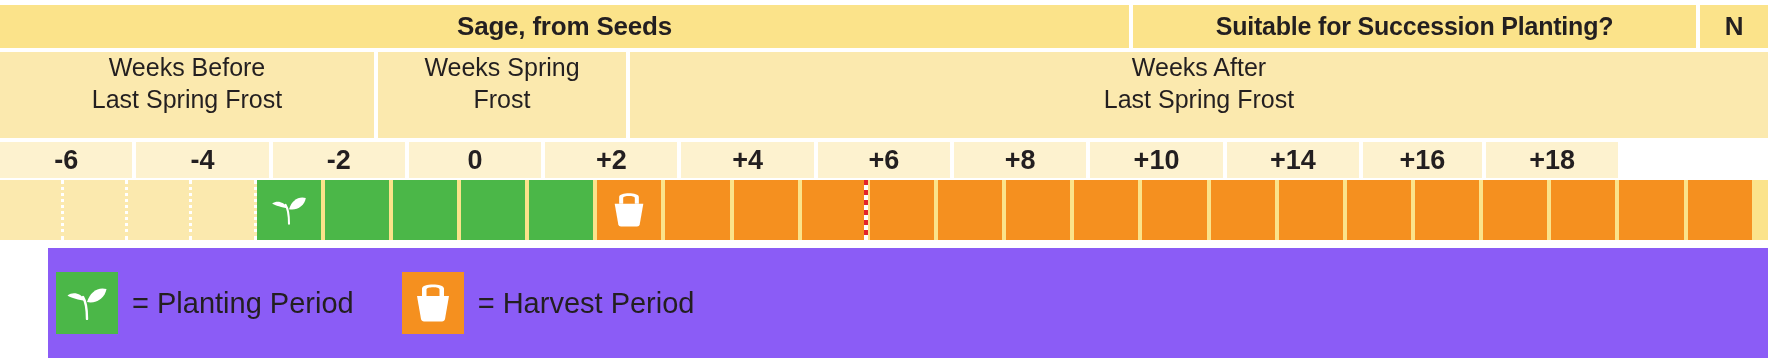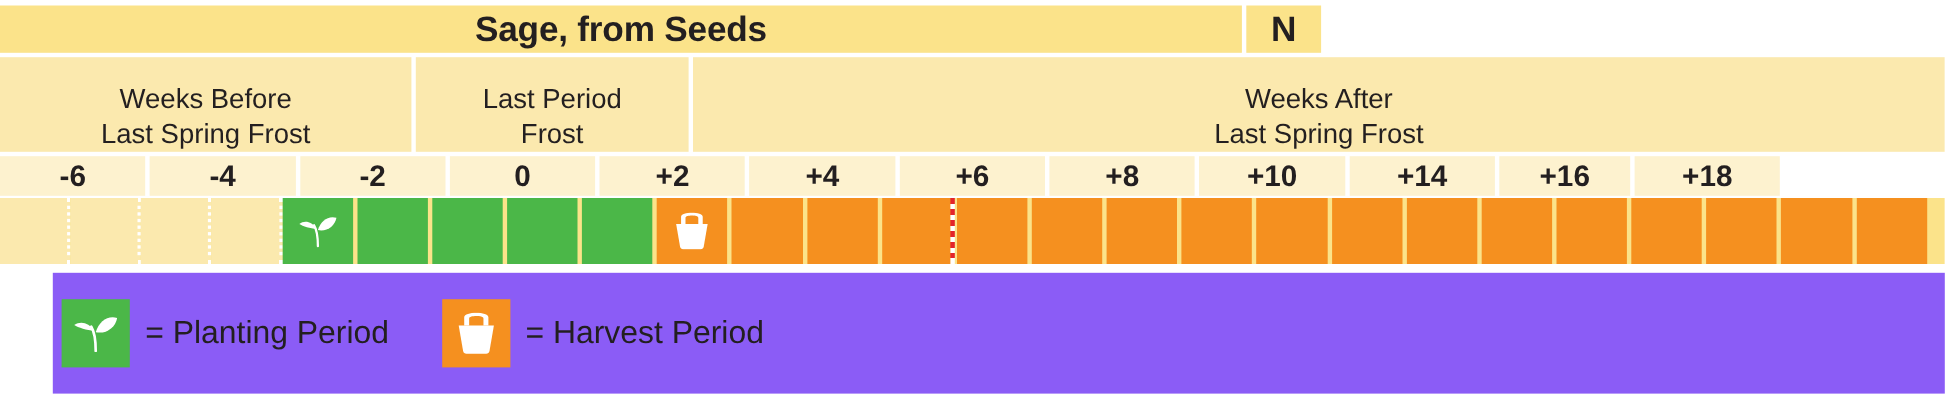--- a/index.html
+++ b/index.html
@@ -20,39 +20,39 @@
     position: absolute; left: 0; top: 5px;
     width: 1768px; height: 43px;
     display: flex;
   }
   .title-cell {
     background: #fbe38a;
     height: 43px;
     display: flex; align-items: center; justify-content: center;
     color: #231f20;
     font-weight: bold;
-    font-size: 32px;
+    font-size: 26px;
     letter-spacing: -0.2px;
     white-space: nowrap;
   }
   .title-crop      { width: 1129px; }
   .title-succ      { width: 563px; margin-left: 4px; font-size: 25px; }
   .title-answer    { width: 68px;  margin-left: 4px; }
 
   
   .section-row {
     position: absolute; left: 0; top: 52px;
     width: 1768px; height: 86px;
     display: flex;
   }
   .section-cell {
     background: #fbe9ae;
     height: 86px;
     display: flex; flex-direction: column;
-    align-items: center; justify-content: flex-end;
+    align-items: center; justify-content: flex-start;
     color: #231f20;
     font-size: 25px;
     line-height: 1.26;
     text-align: center;
   }
   .sec-before { width: 374px; }
   .sec-frost  { width: 248px; margin-left: 4px; }
   .sec-after  { width: 1138px; margin-left: 4px; }
 
   
@@ -133,30 +133,31 @@
     white-space: nowrap;
   }
 </style>
 </head>
 <body>
 
 <div id="chart">
 
   <div class="title-row">
     <div class="title-cell title-crop">Sage, from Seeds</div>
+    <div class="title-cell title-succ">Suitable for Succession Planting?</div>
     <div class="title-cell title-answer">N</div>
   </div>
 
   <div class="section-row">
     <div class="section-cell sec-before">
       <span>Weeks Before</span>
       <span>Last Spring Frost</span>
     </div>
     <div class="section-cell sec-frost">
-      <span>Last Period</span>
+      <span>Weeks Spring</span>
       <span>Frost</span>
     </div>
     <div class="section-cell sec-after">
       <span>Weeks After</span>
       <span>Last Spring Frost</span>
     </div>
   </div>
 
   <div class="weeks-row" id="weeks-row">
       <div class="week-label" style="width: 132.308px;">-6</div>

